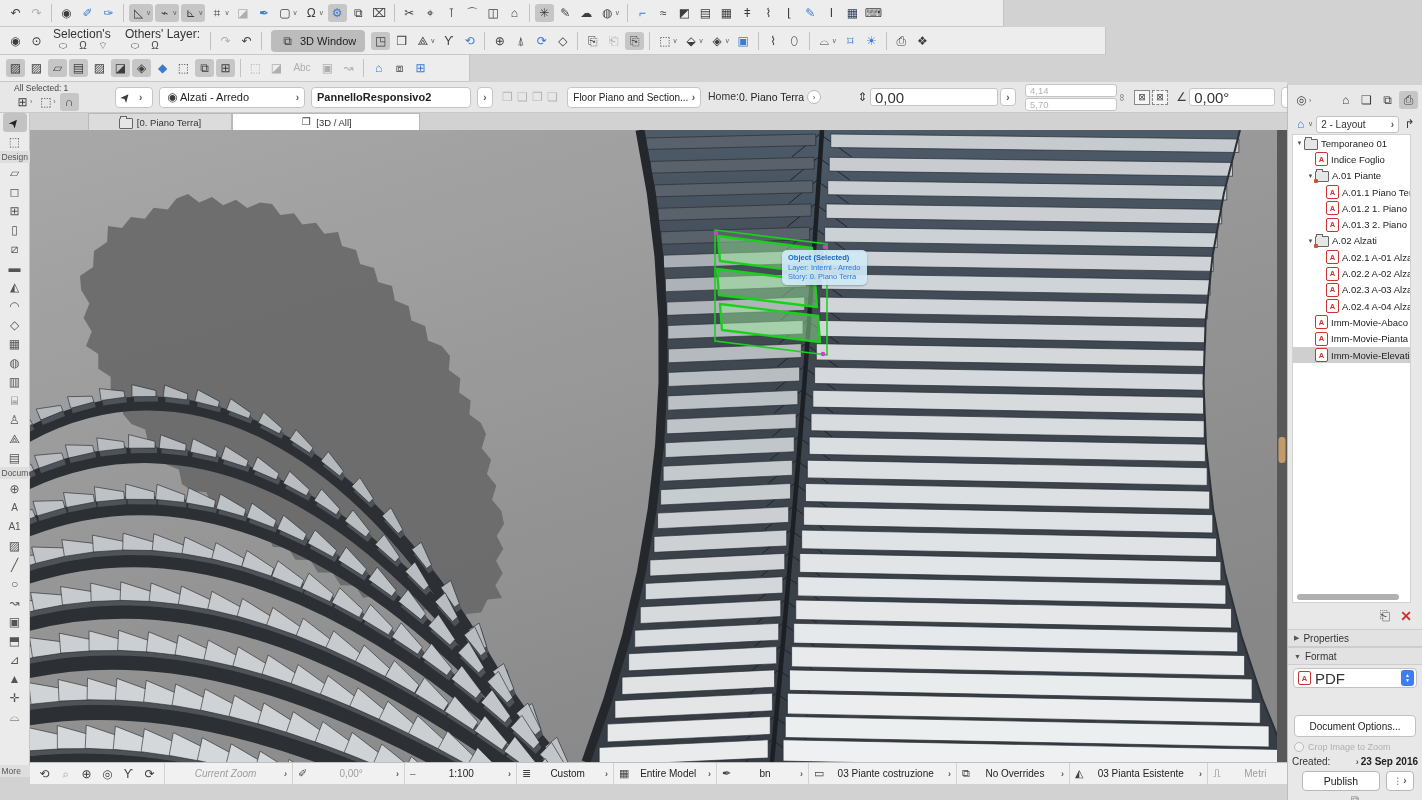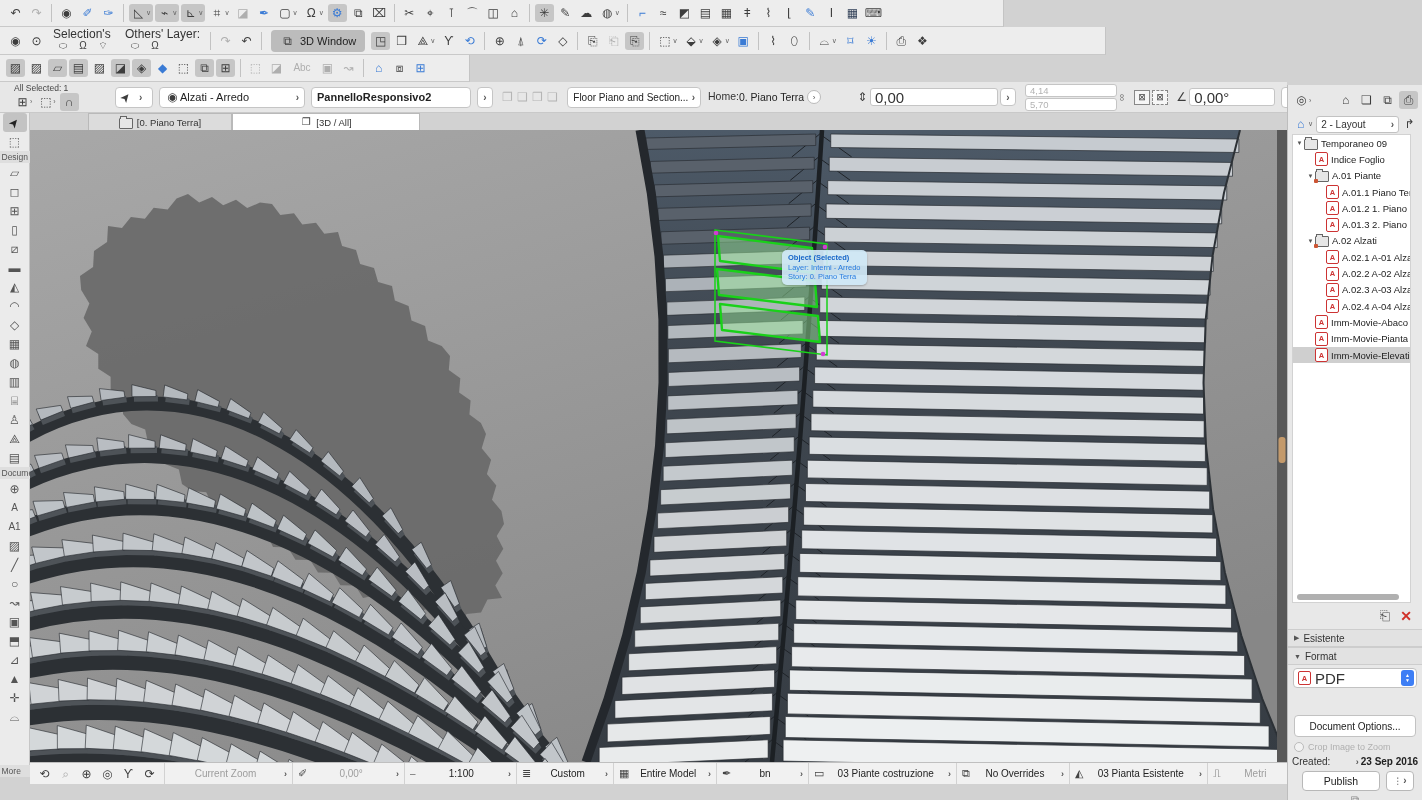--- a/index.html
+++ b/index.html
@@ -1171,21 +1171,21 @@
         <span class="icw">
           <span class="ic">◎</span>
         </span>
         <span class="icw">
           <span class="ic">ϒ</span>
         </span>
         <span class="icw">
           <span class="ic">⟳</span>
         </span>
       </div>
-      <div class="sseg" style="width: 128px;">
+      <div class="sseg" style="width: 128px; font-style: italic;">
         <span class="slbl gray">Current Zoom</span>
         <span class="chR">›</span>
       </div>
       <div class="sseg" style="width: 112px;">
         <span class="sic">✐</span>
         <span class="slbl gray">0,00°</span>
         <span class="chR">›</span>
       </div>
       <div class="sseg" style="width: 112px;">
         <span class="sic">⎯</span>
@@ -1260,21 +1260,21 @@
         </div>
       <span class="icw">
           <span class="ic">↱</span>
         </span>
     </div>
     <div class="treewrap">
       <div id="treeitems">
           <div class="trowi" style="padding-left: 2px;">
             <span class="texp">▼</span>
             <span class="foldic"></span>
-            <span class="tlabel">Temporaneo 09</span>
+            <span class="tlabel">Temporaneo 01</span>
           </div>
           <div class="trowi" style="padding-left: 13px;">
             <span class="texp"></span>
             <span class="pdfic">A</span>
             <span class="tlabel">Indice Foglio</span>
           </div>
           <div class="trowi" style="padding-left: 13px;">
             <span class="texp">▼</span>
             <span class="foldic subset"></span>
             <span class="tlabel">A.01 Piante</span>
@@ -1336,21 +1336,21 @@
           </div>
         </div>
       <div class="hscroll"></div>
     </div>
     <div class="actrow">
       <span class="addic">⎗</span>
       <span class="delx">✕</span>
     </div>
     <div class="shead">
         <span class="arr">▶</span>
-        <span>Esistente</span>
+        <span>Properties</span>
       </div>
     <div class="shead">
         <span class="arr">▼</span>
         <span>Format</span>
       </div>
     <div class="pdfrow">
       <div class="pdfsel">
         <span class="pdfic">A</span>
         <span class="plabel">PDF</span>
         <span class="stepper">

